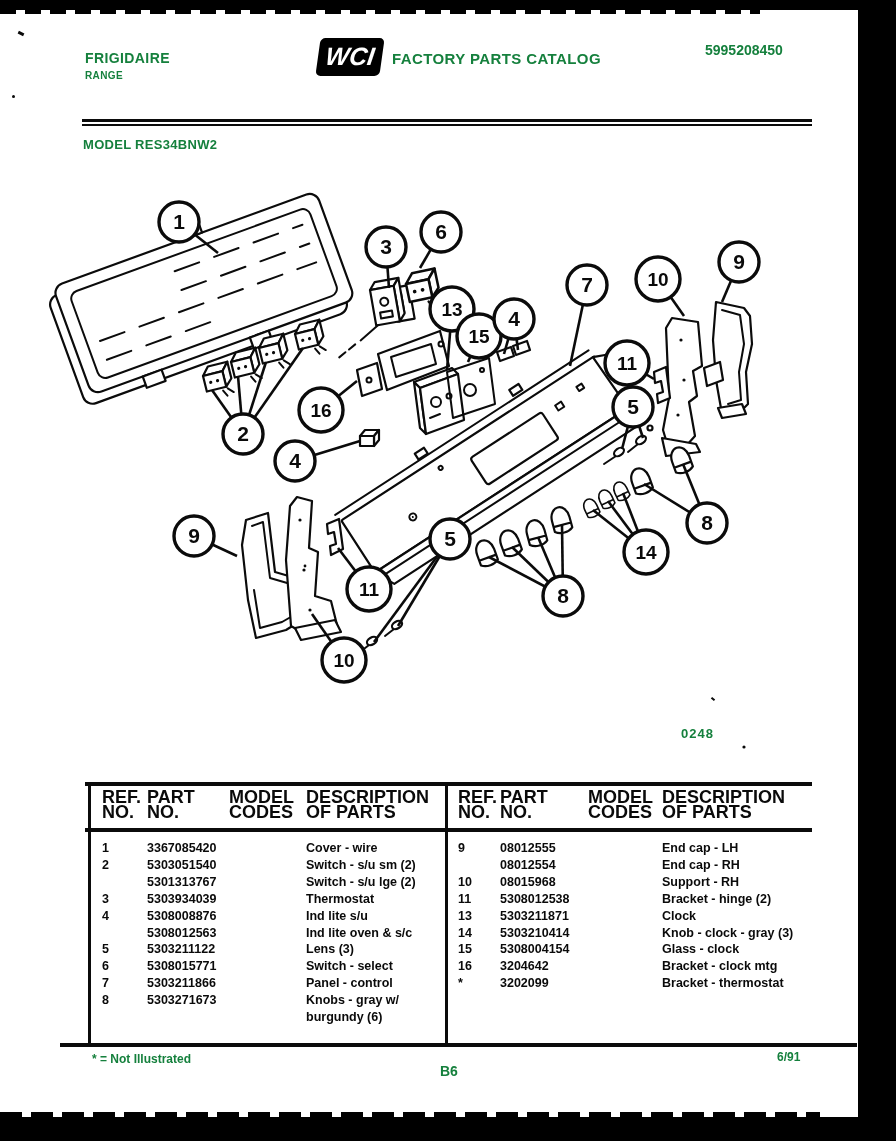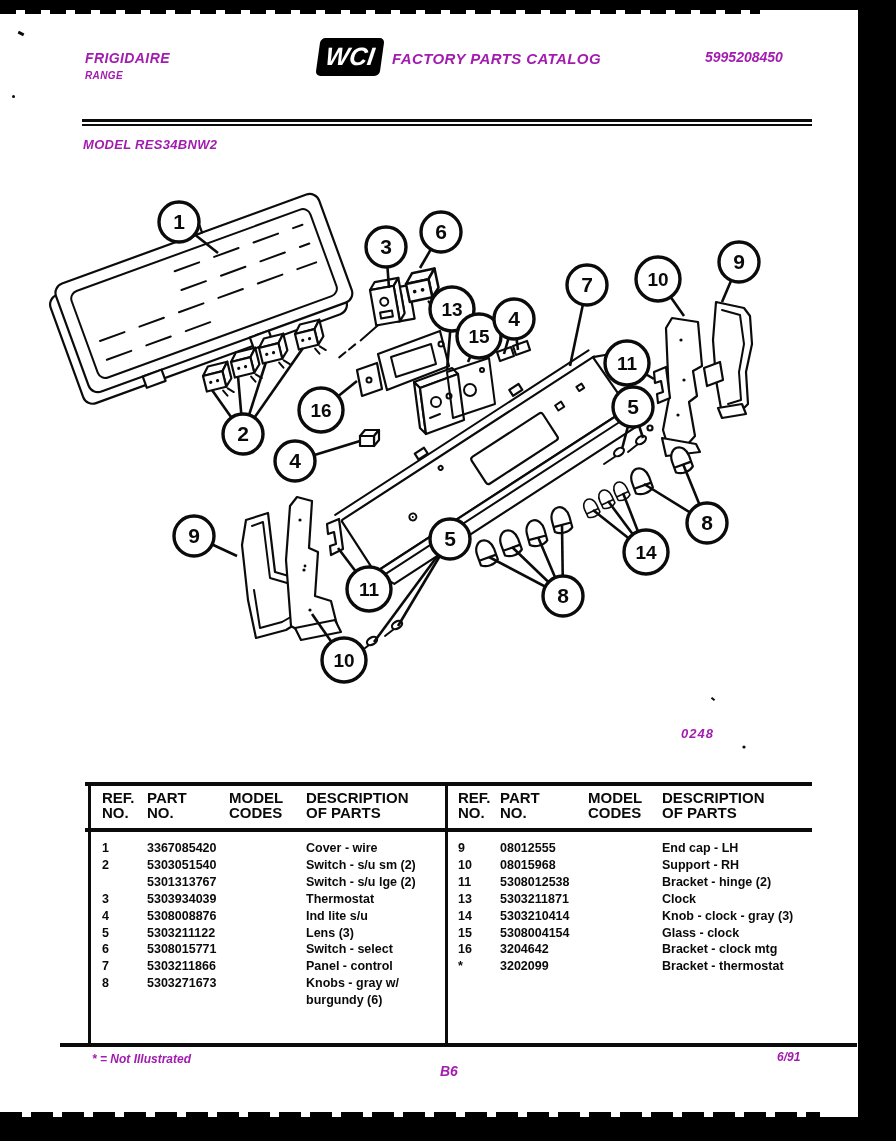--- a/index.html
+++ b/index.html
@@ -1,37 +1,37 @@
 <!DOCTYPE html>
 <html><head>
 <meta charset="utf-8">
 <style>
   html,body{margin:0;padding:0;background:#777;}
   #page{position:relative;width:896px;height:1141px;background:#ffffff;overflow:hidden;
         font-family:"Liberation Sans",sans-serif;color:#0a0a0a;}
-  .t{position:absolute;font-weight:700;color:#a21caf;white-space:nowrap;font-style:italic;}
+  .t{position:absolute;font-weight:700;color:#15803d;white-space:nowrap;}
   
   .bar-top{position:absolute;left:0;top:0;width:896px;height:10px;background:#000;}
   .bar-top:after{content:"";display:block;position:absolute;top:10px;left:0;width:760px;height:4px;
      background:repeating-linear-gradient(90deg,#000 0 16px,transparent 16px 25px);}
   .bar-right{position:absolute;left:858px;top:0;width:38px;height:1141px;background:#000;}
   .bar-bottom{position:absolute;left:0;top:1117px;width:896px;height:24px;background:#000;}
   .bar-bottom:before{content:"";display:block;position:absolute;top:-5px;left:0;width:820px;height:6px;
      background:repeating-linear-gradient(90deg,#000 0 22px,transparent 22px 31px);}
   .speck{position:absolute;background:#0a0a0a;}
   
   .hline{position:absolute;background:#0b0b0b;height:3px;}
   .vline{position:absolute;background:#0b0b0b;width:3px;}
   
   #logo{position:absolute;left:318px;top:38px;width:64px;height:38px;background:#000;
         transform:skewX(-8deg);border-radius:5px;color:#fff;font-weight:700;font-style:italic;
         font-size:25px;text-align:center;line-height:36px;letter-spacing:0px;}
   
   .tgroup{position:absolute;}
-  .thead .trow .cell{line-height:15px;font-size:15px;}
+  .thead .trow .cell{line-height:15px;font-size:18px;}
   .trow{display:grid;}
   .g-left .trow{grid-template-columns:45px 82px 77px 130px;}
   .g-right .trow{grid-template-columns:42px 88px 74px 165px;}
   .cell{font-weight:700;font-size:12.5px;line-height:16.9px;color:#0a0a0a;}
   .c-desc{white-space:normal;}
   
   #diagram{position:absolute;left:0;top:160px;}
   .ln{stroke:#0b0b0b;stroke-width:2;fill:none;stroke-linecap:round;stroke-linejoin:round;}
   .pw{stroke:#0b0b0b;stroke-width:2.2;fill:#ffffff;stroke-linejoin:round;stroke-linecap:round;}
   .callout-line{stroke:#0b0b0b;stroke-width:2.6;}
@@ -46,21 +46,21 @@
   <div class="bar-top"></div>
   <div class="bar-right"></div>
   <div class="bar-bottom"></div>
   <div class="speck" style="left:18px;top:32px;width:6px;height:3px;transform:rotate(25deg);"></div>
   <div class="speck" style="left:12px;top:95px;width:3px;height:3px;border-radius:50%;"></div>
 
   <div class="t" style="left:85px;top:50px;font-size:14px;letter-spacing:.4px;">FRIGIDAIRE</div>
   <div class="t" style="left:85px;top:70px;font-size:10px;letter-spacing:.4px;">RANGE</div>
   <div id="logo">WCI</div>
   <div class="t" style="left:392px;top:50px;font-size:15px;letter-spacing:.4px;">FACTORY PARTS CATALOG</div>
-  <div class="t" style="left:705px;top:49px;font-size:14px;">5995208450</div>
+  <div class="t" style="left:705px;top:42px;font-size:14px;">5995208450</div>
 
   <div class="hline" style="left:82px;top:119px;width:730px;"></div>
   <div class="hline" style="left:82px;top:124px;width:730px;height:2px;"></div>
 
   <div class="t" style="left:83px;top:137px;font-size:13px;letter-spacing:.3px;">MODEL RES34BNW2</div>
 
   <svg id="diagram" width="896" height="620" viewBox="0 160 896 620">
 
     <g transform="translate(92,395) rotate(-20)">
       <rect class="pw" x="-9" y="-106" width="280" height="115" rx="10"></rect>
@@ -403,20 +403,26 @@
         <div class="cell c-codes"></div>
         <div class="cell c-desc">Thermostat</div>
       </div>
       <div class="trow">
         <div class="cell c-ref">4</div>
         <div class="cell c-part">5308008876</div>
         <div class="cell c-codes"></div>
         <div class="cell c-desc">Ind lite s/u</div>
       </div>
       <div class="trow">
+        <div class="cell c-ref"></div>
+        <div class="cell c-part">5308012563</div>
+        <div class="cell c-codes"></div>
+        <div class="cell c-desc">Ind lite oven &amp; s/c</div>
+      </div>
+      <div class="trow">
         <div class="cell c-ref">5</div>
         <div class="cell c-part">5303211122</div>
         <div class="cell c-codes"></div>
         <div class="cell c-desc">Lens (3)</div>
       </div>
       <div class="trow">
         <div class="cell c-ref">6</div>
         <div class="cell c-part">5308015771</div>
         <div class="cell c-codes"></div>
         <div class="cell c-desc">Switch - select</div>
@@ -454,20 +460,26 @@
           <div>OF PARTS</div>
         </div>
     </div>
   </div>
   <div class="tgroup g-right tbody" id="rows-right" style="left:458px;top:840px;">
       <div class="trow">
         <div class="cell c-ref">9</div>
         <div class="cell c-part">08012555</div>
         <div class="cell c-codes"></div>
         <div class="cell c-desc">End cap - LH</div>
+      </div>
+      <div class="trow">
+        <div class="cell c-ref"></div>
+        <div class="cell c-part">08012554</div>
+        <div class="cell c-codes"></div>
+        <div class="cell c-desc">End cap - RH</div>
       </div>
       <div class="trow">
         <div class="cell c-ref">10</div>
         <div class="cell c-part">08015968</div>
         <div class="cell c-codes"></div>
         <div class="cell c-desc">Support - RH</div>
       </div>
       <div class="trow">
         <div class="cell c-ref">11</div>
         <div class="cell c-part">5308012538</div>

